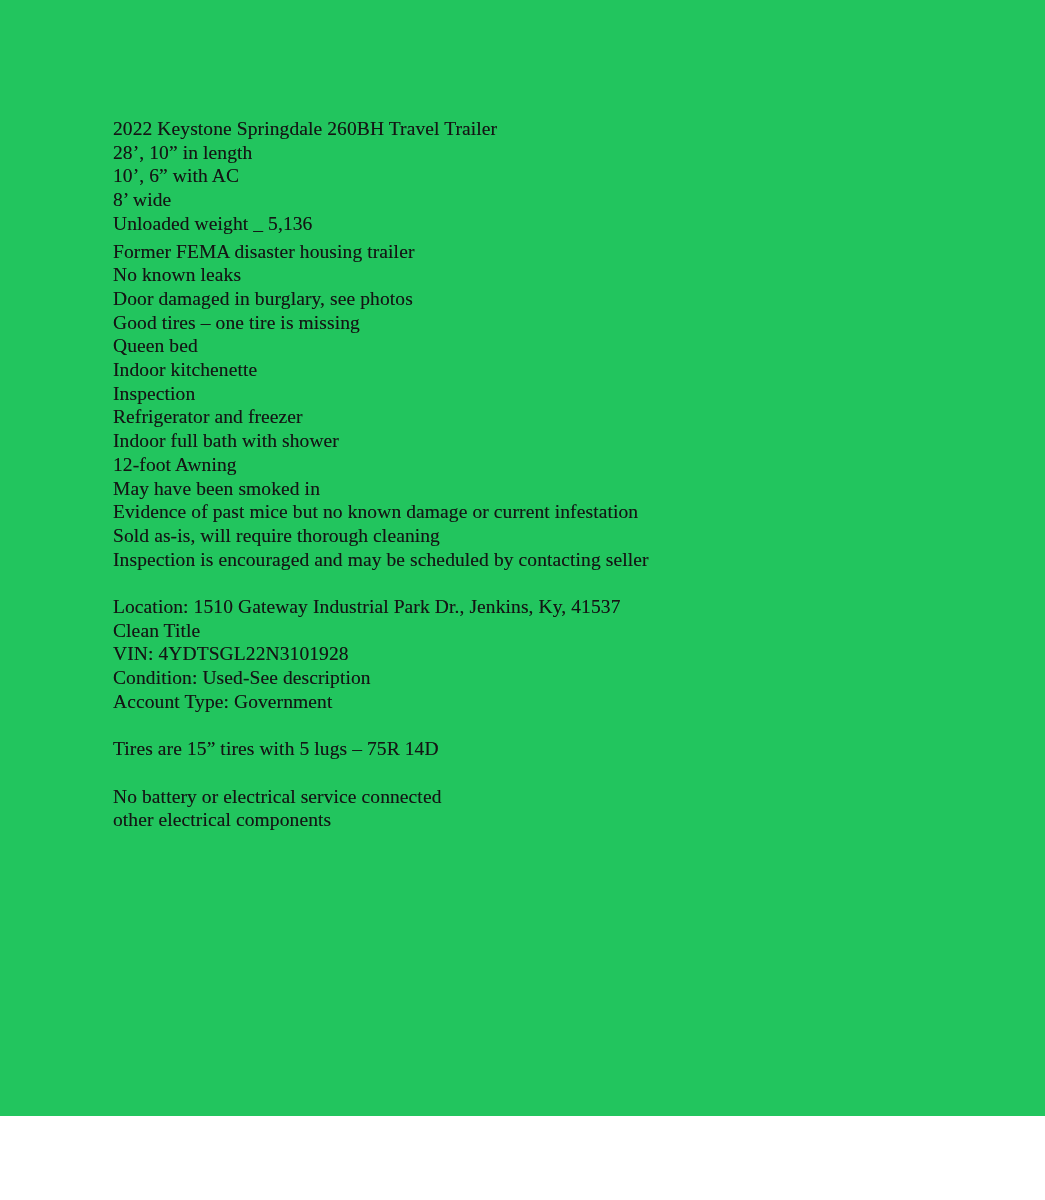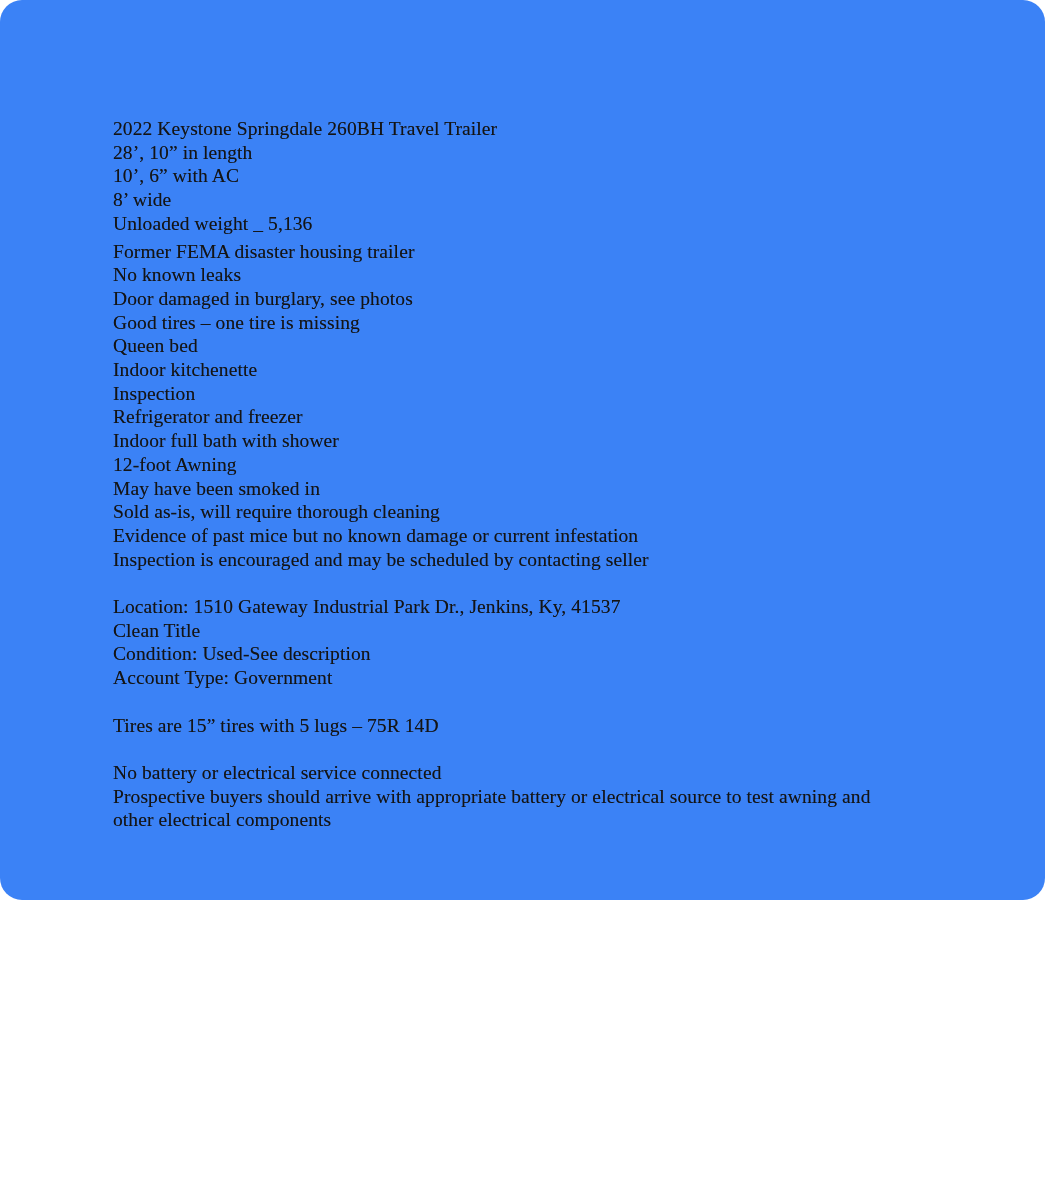--- a/index.html
+++ b/index.html
@@ -3,25 +3,24 @@
 <meta charset="utf-8">
 <style>
   html, body {
     margin: 0;
     padding: 0;
     background: #ffffff;
   }
   .page {
     position: relative;
     width: 1045px;
-    height: 900px;
-    background: #3b82f6;
+    height: 1116px;
+    background: #22c55e;
     overflow: hidden;
     font-family: "Liberation Serif", "DejaVu Serif", serif;
-    border-radius: 22px;
   }
   .doc {
     position: absolute;
     left: 113px;
     top: 117px;
     width: 830px;
     font-size: 19.5px;
     line-height: 23.7px;
     color: #141414;
     letter-spacing: 0.1px;
@@ -84,35 +83,35 @@
         <div class="line">No known leaks</div>
         <div class="line">Door damaged in burglary, see photos</div>
         <div class="line">Good tires – one tire is missing</div>
         <div class="line">Queen bed</div>
         <div class="line">Indoor kitchenette</div>
         <div class="line">Inspection</div>
         <div class="line">Refrigerator and freezer</div>
         <div class="line">Indoor full bath with shower</div>
         <div class="line">12-foot Awning</div>
         <div class="line">May have been smoked in</div>
+        <div class="line">Evidence of past mice but no known damage or current infestation</div>
         <div class="line">Sold as-is, will require thorough cleaning</div>
-        <div class="line">Evidence of past mice but no known damage or current infestation</div>
         <div class="line">Inspection is encouraged and may be scheduled by contacting seller</div>
       </div>
       <div class="para">
         <div class="line">Location: 1510 Gateway Industrial Park Dr., Jenkins, Ky, 41537</div>
         <div class="line">Clean Title</div>
+        <div class="line">VIN: 4YDTSGL22N3101928</div>
         <div class="line">Condition: Used-See description</div>
         <div class="line">Account Type: Government</div>
       </div>
       <div class="para">
         <div class="line">Tires are 15” tires with 5 lugs – 75R 14D</div>
       </div>
       <div class="para">
         <div class="line">No battery or electrical service connected</div>
-        <div class="line">Prospective buyers should arrive with appropriate battery or electrical source to test awning and</div>
         <div class="line">other electrical components</div>
       </div>
     </div>
   <div class="bottom-strip"></div>
   <div class="smudge-1"></div>
   <div class="smudge-2"></div>
 </div>
 
 </body></html>

